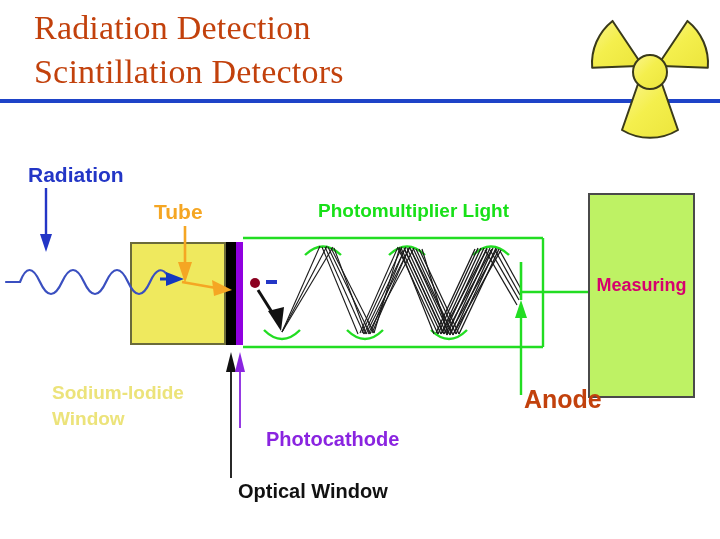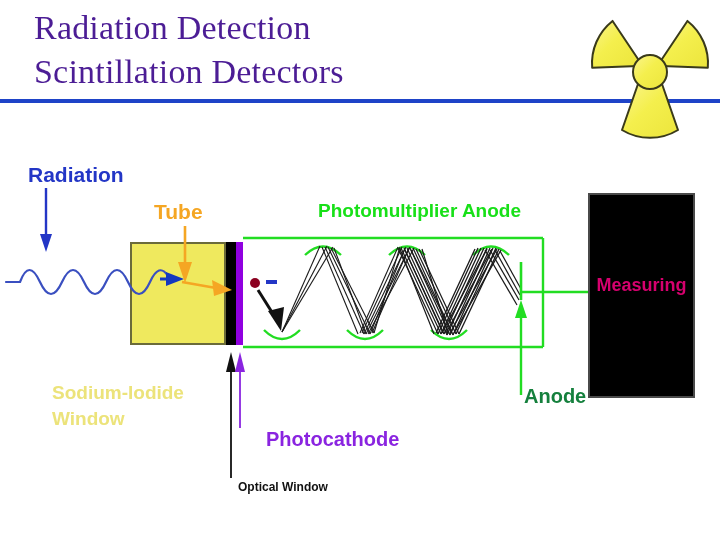--- a/index.html
+++ b/index.html
@@ -20,21 +20,21 @@
   .title-wrap {
     position: absolute;
     left: 34px;
     top: 6px;
     width: 530px;
   }
   .title-line {
     font-family: "Liberation Serif", serif;
     font-size: 34px;
     line-height: 44px;
-    color: #4c1d95;
+    color: #c2410c;
     letter-spacing: 0.2px;
     white-space: nowrap;
   }
   .title-rule {
     position: absolute;
     left: 0px;
     top: 99px;
     width: 720px;
     height: 4px;
     background: #1e43c8;
@@ -53,24 +53,24 @@
   .lbl {
     position: absolute;
     font-family: "Liberation Sans", sans-serif;
     font-weight: bold;
     white-space: nowrap;
     margin-left: 16px;
   }
   .lbl-radiation { left: 12px;  top: 163px; font-size: 21px; color: #2336c6; }
   .lbl-light     { left: 138px; top: 200px; font-size: 21px; color: #f5a623; }
   .lbl-pmt       { left: 302px; top: 200px; font-size: 19px; color: #18e018; }
-  .lbl-anode     { left: 508px; top: 385px; font-size: 20px; color: #15803d; }
+  .lbl-anode     { left: 508px; top: 385px; font-size: 25px; color: #c2410c; }
   .lbl-crystal   { left: 36px;  top: 380px; font-size: 19px; color: #ece37a; line-height: 26px; }
   .lbl-photocath { left: 250px; top: 428px; font-size: 20px; color: #8a24e0; }
-  .lbl-optwin    { left: 222px; top: 480px; font-size: 12px; color: #111111; }
+  .lbl-optwin    { left: 222px; top: 480px; font-size: 20px; color: #111111; }
 
   
   .crystal {
     position: absolute;
     left: 130px; top: 242px;
     width: 96px; height: 103px;
     background: #efe95e;
     border: 2px solid #6b6b3a;
     box-sizing: border-box;
   }
@@ -86,21 +86,21 @@
     width: 7px; height: 103px;
     background: #9000e0;
   }
 
   
   .measuring-box {
     position: absolute;
     left: 588px; top: 193px;
     width: 107px; height: 205px;
     border: 2px solid #4a4a4a;
-    background: #000000;
+    background: #bef264;
     box-sizing: border-box;
   }
   .measuring-text {
     position: absolute;
     left: 0; right: 0;
     top: 78px;
     text-align: center;
     font-family: "Liberation Sans", sans-serif;
     font-weight: bold;
     font-size: 18px;
@@ -293,21 +293,21 @@
       <line x1="240" y1="428" x2="240" y2="368" stroke="#8a24e0" stroke-width="1.8"></line>
       <polygon points="240,352 235,372 245,372" fill="#8a24e0"></polygon>
     </g>
 
   </svg>
 
   <div class="lbl lbl-radiation">Radiation</div>
 
   <div class="lbl lbl-light">Tube</div>
 
-  <div class="lbl lbl-pmt">Photomultiplier Anode</div>
+  <div class="lbl lbl-pmt">Photomultiplier Light</div>
 
   <div class="lbl lbl-anode">Anode</div>
 
   <div class="lbl lbl-crystal">
     <div>Sodium-Iodide</div>
     <div>Window</div>
   </div>
 
   <div class="lbl lbl-photocath">Photocathode</div>
 

